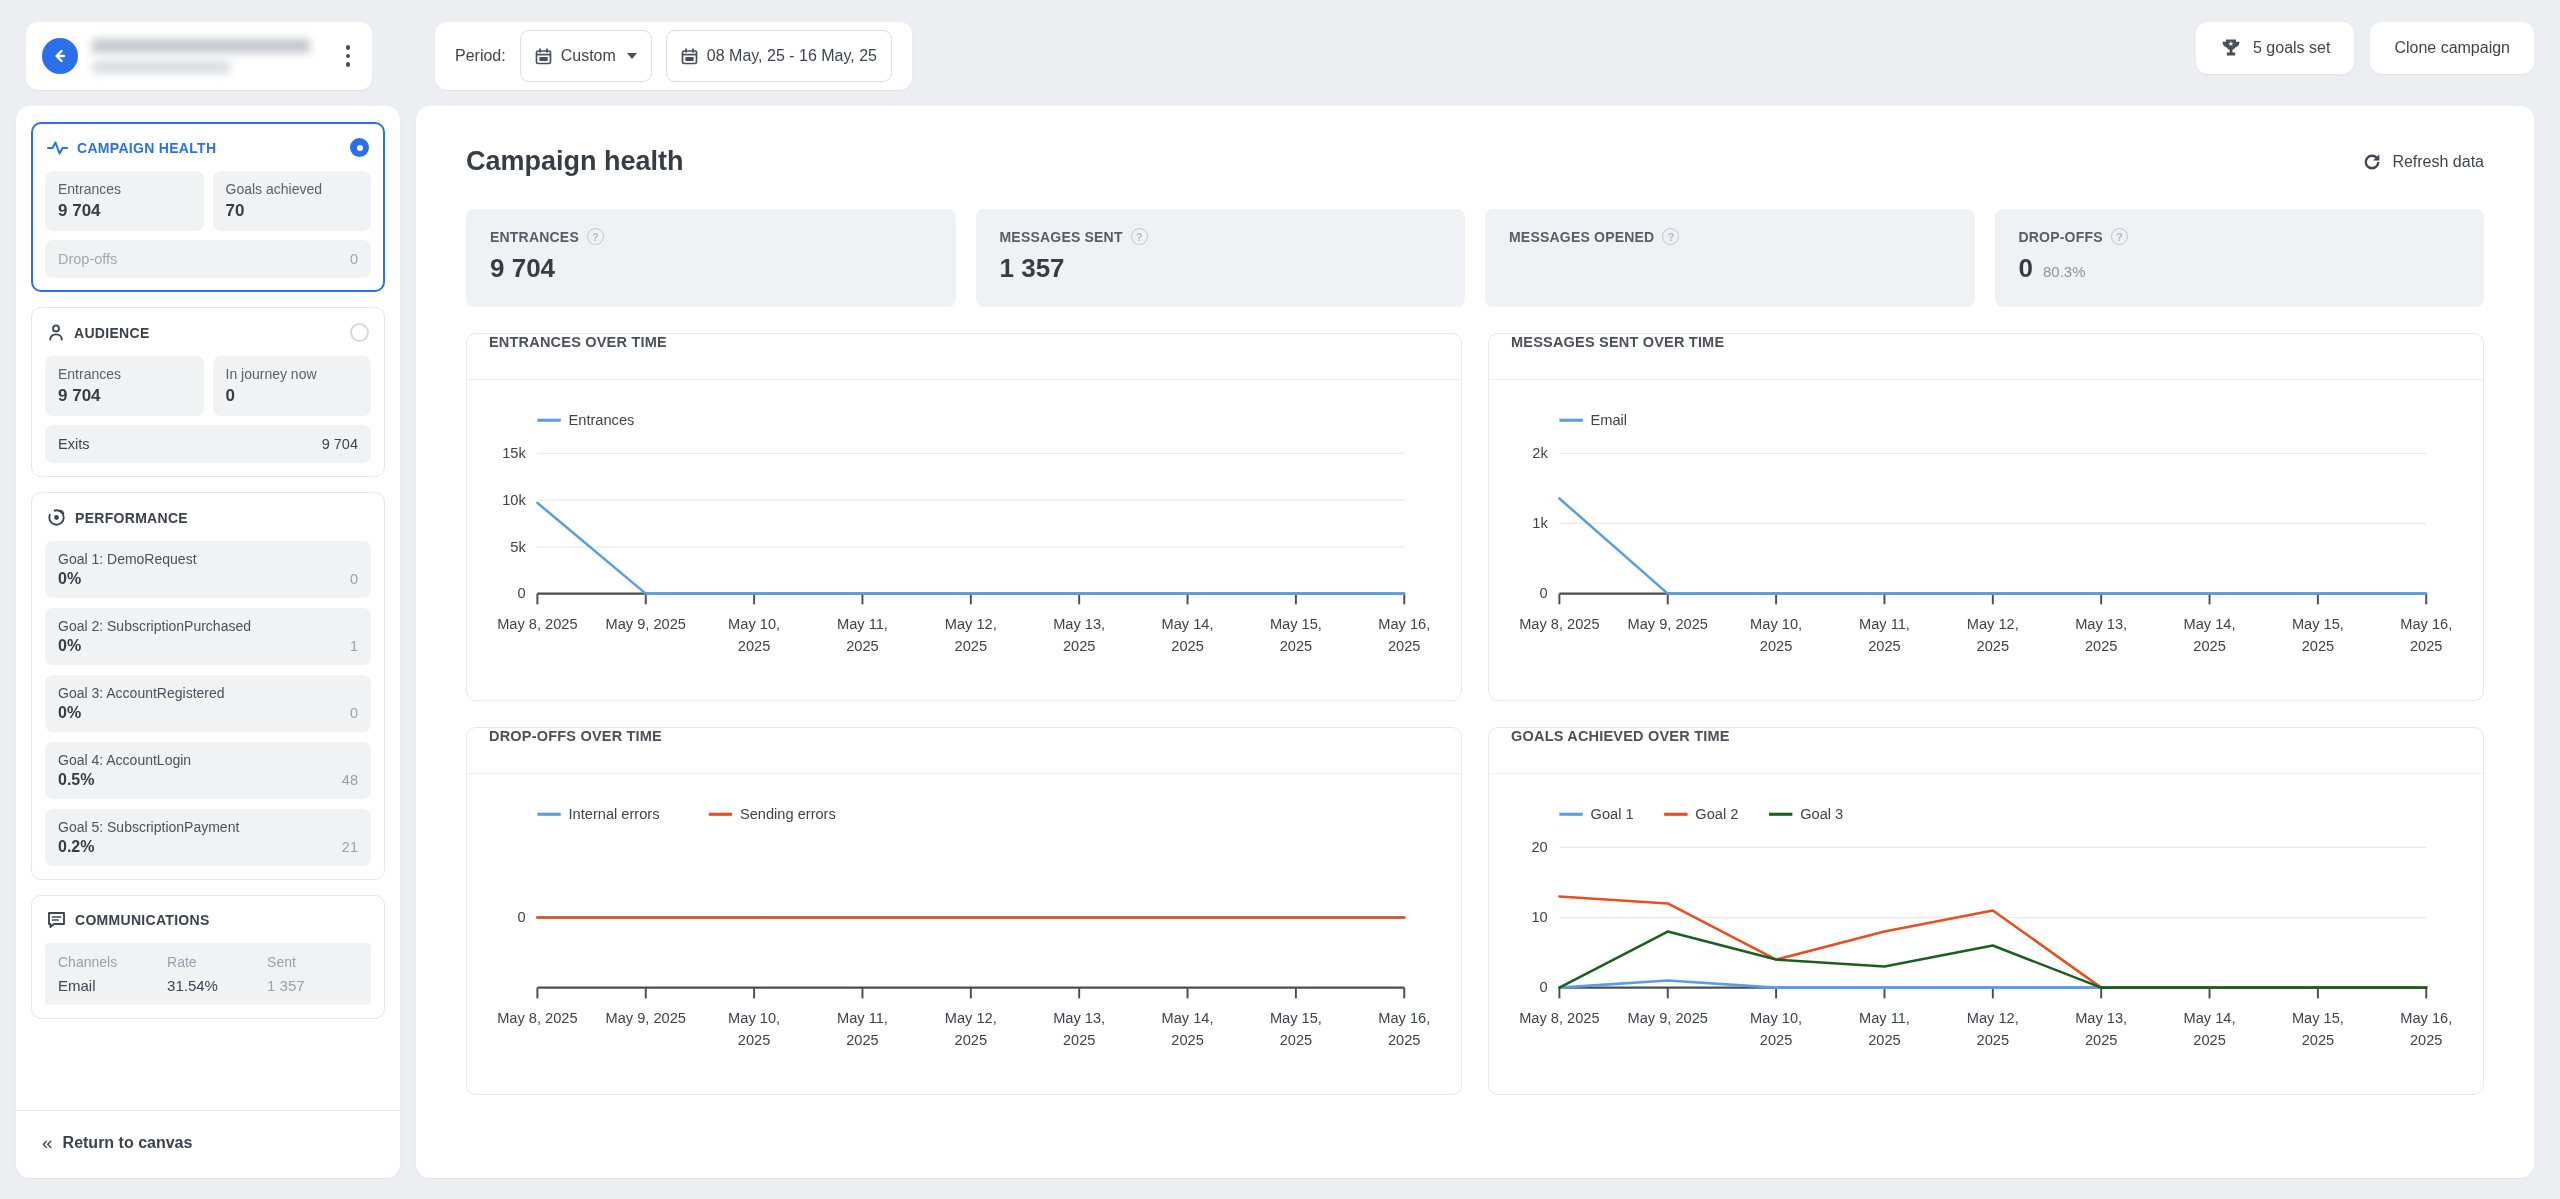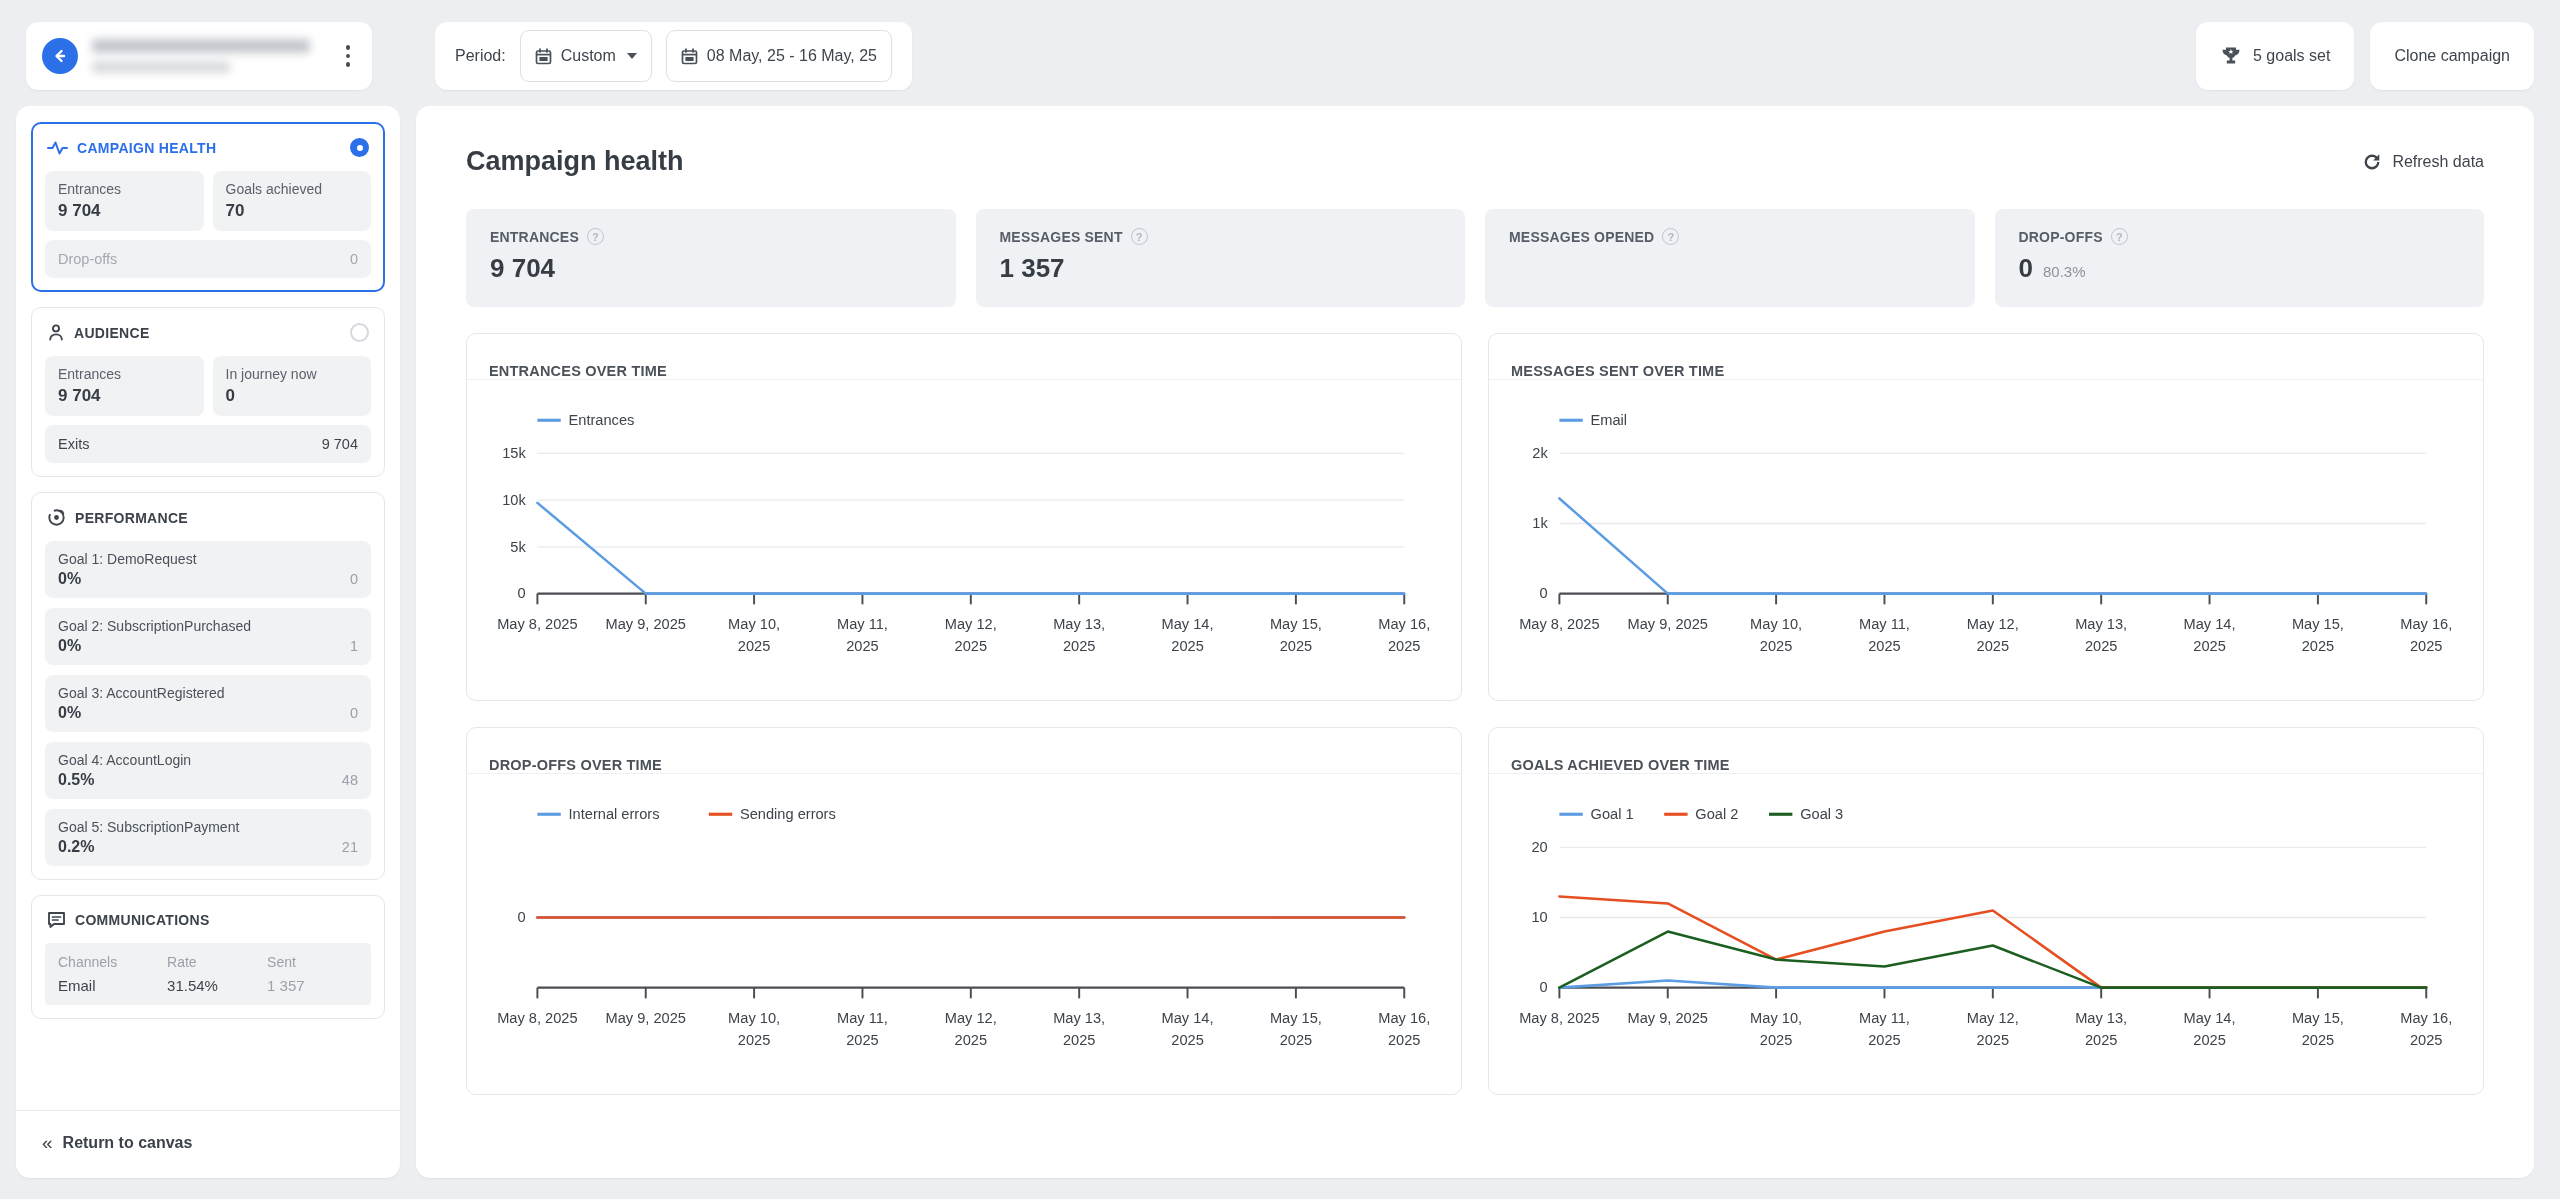--- a/index.html
+++ b/index.html
@@ -36,21 +36,21 @@
   .period-label { font-size:16px; color:#3f454d; }
   .pill {
     display:flex; align-items:center; gap:9px; height:52px; padding:0 14px;
     border:1px solid #dcdfe3; border-radius:9px; background:#fff; cursor:pointer;
     font-size:16px; color:#3f454d; font-family:inherit;
   }
   .caret { width:0; height:0; border-left:5px solid transparent; border-right:5px solid transparent; border-top:6px solid #4a5059; margin-left:2px; }
 
   .hdr-right { position:absolute; right:26px; top:22px; display:flex; gap:16px; }
   .hdr-btn {
-    height:68px; padding:0 24px; display:flex; align-items:center; gap:11px;
+    height:52px; padding:0 24px; display:flex; align-items:center; gap:11px;
     font-size:16px; color:#3f454d; cursor:pointer; border:none; font-family:inherit; font-weight:400;
   }
 
   
   .sidebar {
     position:absolute; left:16px; top:106px; width:384px; bottom:21px;
     border-radius:14px; padding:16px 15px 0 15px;
     display:flex; flex-direction:column; gap:15px;
   }
   .sb-card { border:1px solid #e3e6ea; border-radius:10px; padding:13px 13px; background:#fff; }
@@ -104,21 +104,21 @@
   .stat-label-row { display:flex; align-items:center; gap:8px; }
   .stat-label { font-size:14px; font-weight:700; letter-spacing:.2px; color:#565d66; }
   .help { width:17px; height:17px; border-radius:50%; border:1.5px solid #c0c4cb; color:#b2b7bf; font-size:11px; font-weight:700; display:flex; align-items:center; justify-content:center; cursor:pointer; background:none; }
   .stat-value-row { margin-top:8px; display:flex; align-items:baseline; gap:10px; }
   .stat-value { font-size:26px; font-weight:700; color:#373d45; }
   .stat-sub { font-size:15px; color:#8d939c; }
   .stat-sub:empty { display:none; }
 
   .charts { display:grid; grid-template-columns:1fr 1fr; gap:26px; margin-top:26px; }
   .chart-card { border:1px solid #e5e7ea; border-radius:10px; background:#fff; }
-  .chart-head { height:46px; display:flex; align-items:flex-end; padding:0 22px; border-bottom:1px solid #eef0f2; }
+  .chart-head { height:46px; display:flex; align-items:flex-start; padding:0 22px; border-bottom:1px solid #eef0f2; }
   .chart-title { font-size:14.5px; font-weight:700; letter-spacing:.2px; color:#4b5158; }
   .chart-body { padding:8px 10px 4px 10px; }
   .chart-body svg { width:100%; height:308px; overflow:visible; display:block; }
 
   .ico { flex:0 0 auto; display:inline-flex; }
 </style>
 </head>
 <body>
 
 <div class="card hdr-campaign">

